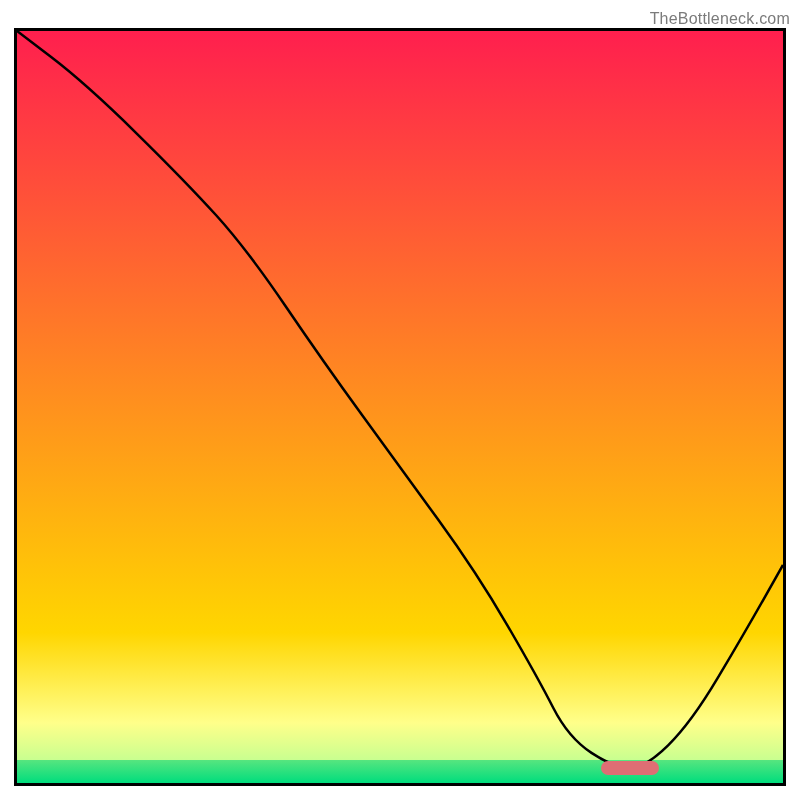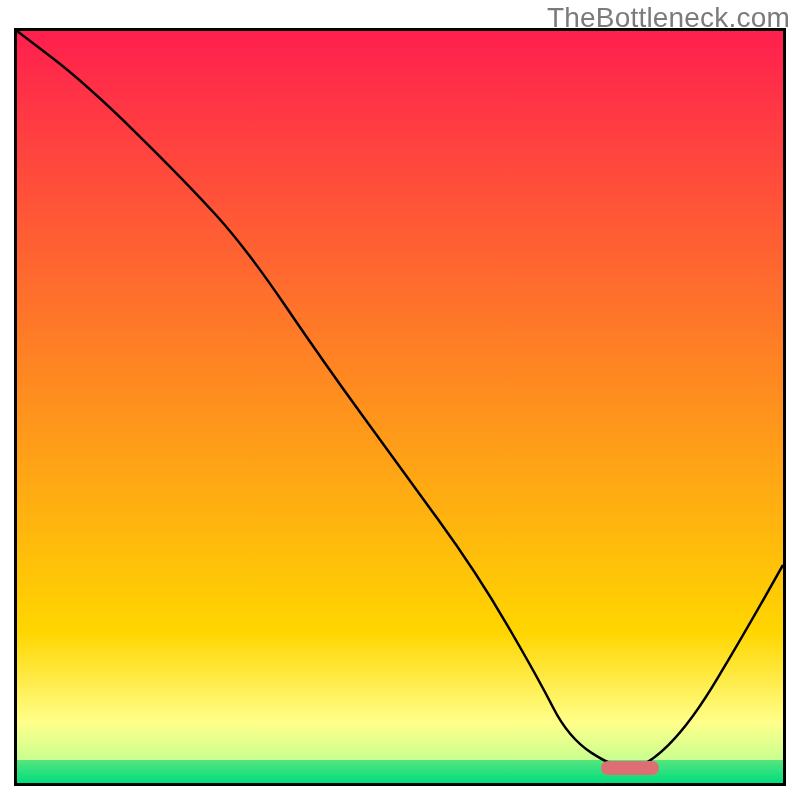--- a/index.html
+++ b/index.html
@@ -11,24 +11,24 @@
     font-family: Arial, Helvetica, sans-serif;
     overflow: hidden;
   }
   .wrap {
     position: relative;
     width: 800px;
     height: 800px;
   }
   .watermark {
     position: absolute;
-    top: 2px;
+    top: 10px;
     right: 10px;
     color: #7b7b7b;
-    font-size: 28px;
+    font-size: 16px;
     font-weight: 400;
     letter-spacing: 0.2px;
     z-index: 5;
     margin-left: 28px;
   }
   .plot-outer {
     position: absolute;
     left: 14px;
     top: 28px;
     width: 772px;

